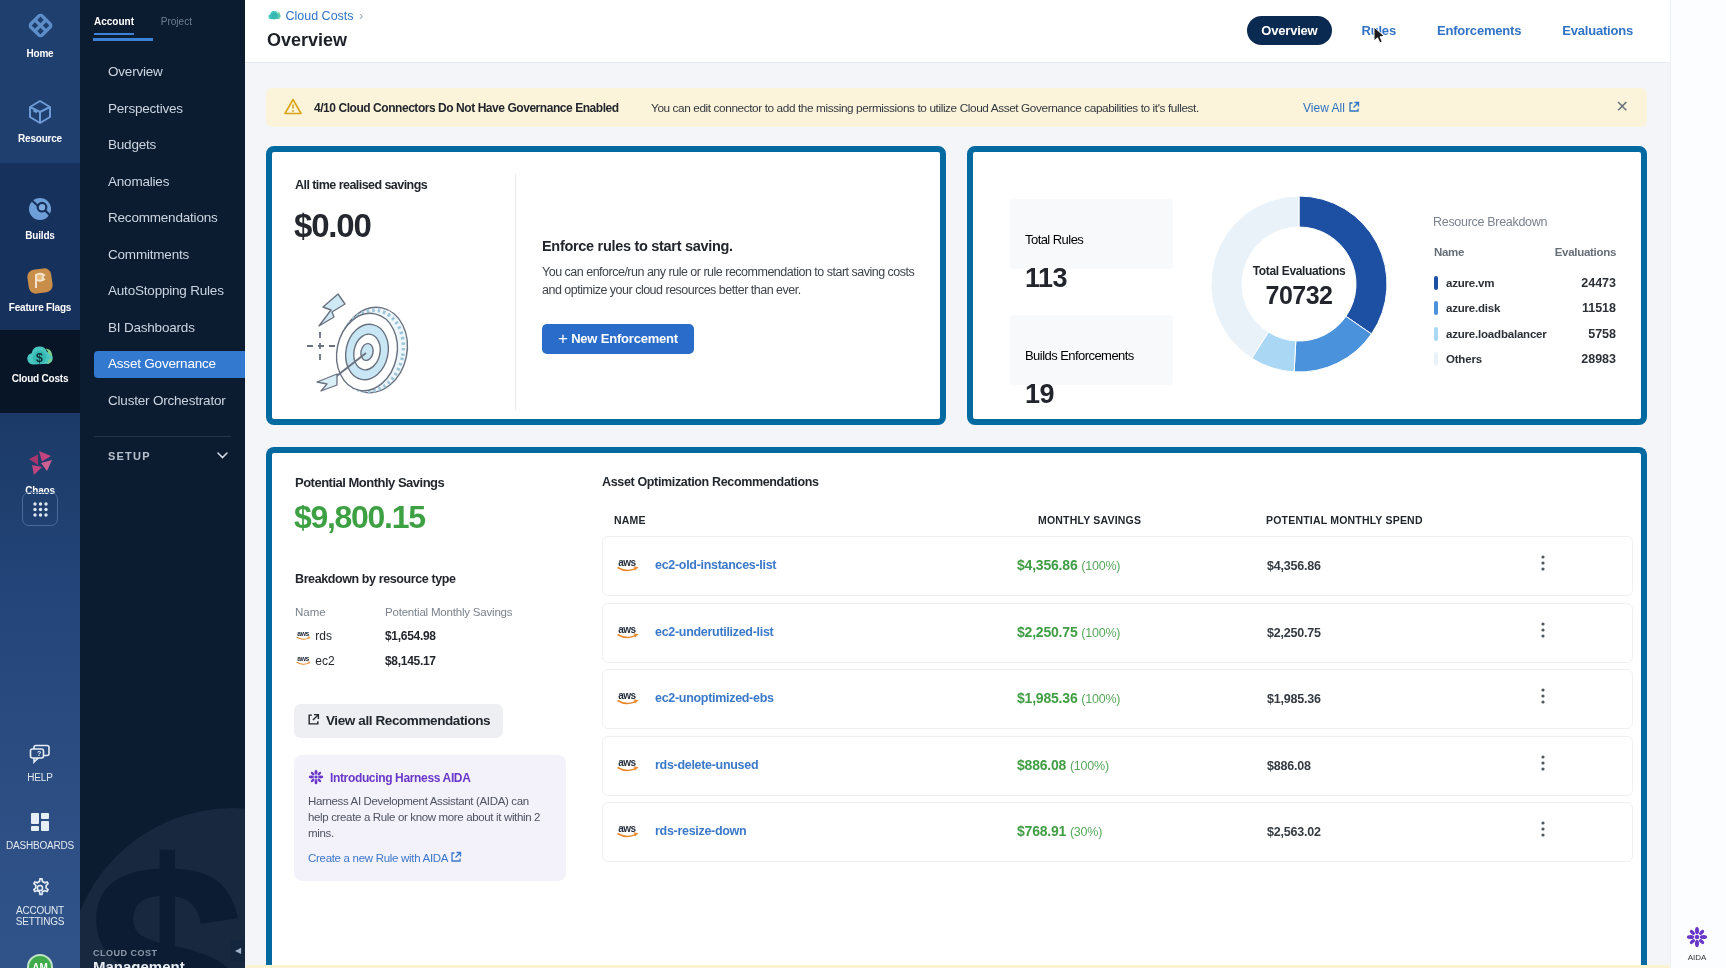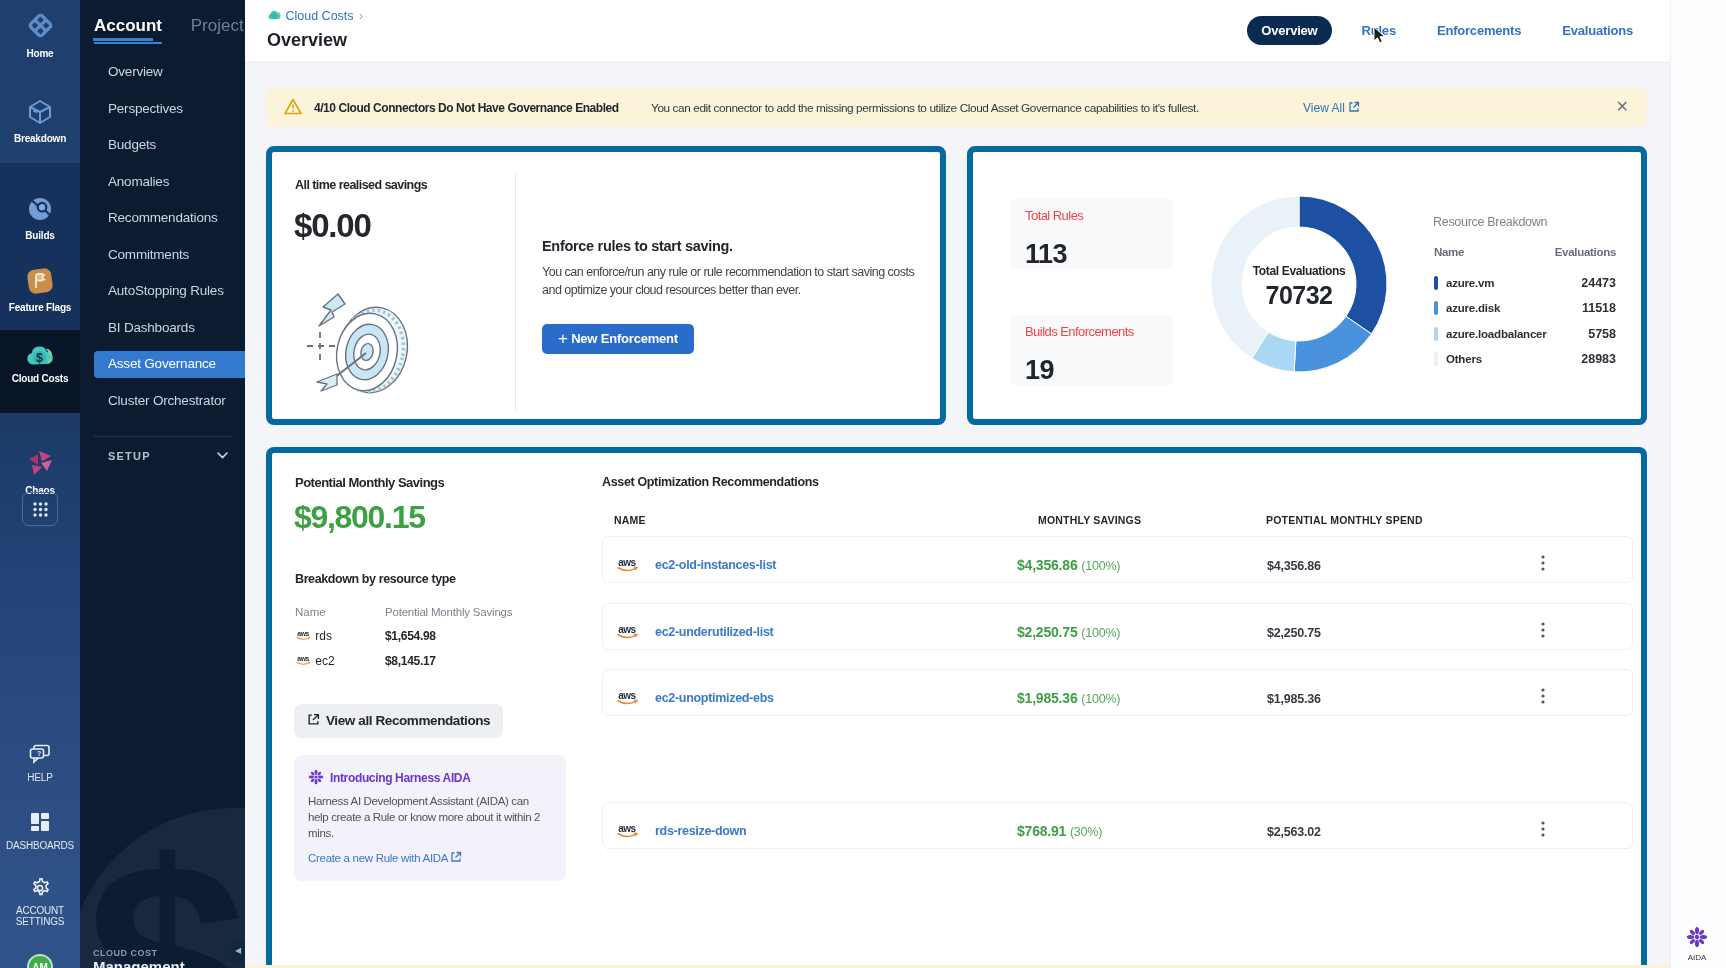--- a/index.html
+++ b/index.html
@@ -54,21 +54,21 @@
 
 #c1h { position:absolute; left:23px; top:26px; font-size:12.5px; font-weight:700; color:#22272d; letter-spacing:-0.55px; }
 #c1v { position:absolute; left:22px; top:55px; font-size:33px; font-weight:700; color:#24282e; letter-spacing:-1.2px; }
 #c1div { position:absolute; left:243px; top:22px; width:1px; height:236px; background:#e8eaee; }
 #c1t1 { position:absolute; left:270px; top:86px; font-size:14.5px; font-weight:700; color:#22262c; letter-spacing:-0.3px; }
 #c1t2 { position:absolute; left:270px; top:111px; font-size:12.5px; color:#3f444b; line-height:18px; letter-spacing:-0.5px; width:420px; }
 #enfbtn { position:absolute; left:270px; top:172px; height:30px; background:#2a6cca; color:#fff; font-size:13px; font-weight:700; border-radius:5px; padding:0 16px; line-height:30px; letter-spacing:-0.2px; }
 
 
 .statbox { position:absolute; left:37px; width:163px; height:70px; background:#f8f9fb; border-radius:4px; padding:9px 0 0 15px; }
-.statbox .sl { font-size:13px; color:#ef4444; letter-spacing:-0.55px; }
+.statbox .sl { font-size:13px; color:#000000; letter-spacing:-0.55px;margin-top:24px; }
 .statbox .sv { font-size:27px; font-weight:700; color:#22262c; margin-top:16px; letter-spacing:-0.5px; }
 #rbhead { position:absolute; left:460px; top:63px; font-size:12.5px; color:#7b838d; letter-spacing:-0.3px; }
 #rbname { position:absolute; left:461px; top:94px; font-size:11.5px; font-weight:700; color:#666e78; letter-spacing:-0.3px; }
 #rbeval { position:absolute; left:575px; top:94px; width:68px; text-align:right; font-size:11.5px; font-weight:700; color:#666e78; letter-spacing:-0.3px; }
 .rbrow { position:absolute; left:461px; font-size:11.5px; font-weight:700; color:#2b3036; letter-spacing:-0.2px; }
 .rbbar { display:inline-block; width:4px; height:14px; border-radius:2px; vertical-align:-3px; margin-right:8px; }
 .rbval { position:absolute; left:575px; width:68px; text-align:right; font-size:12.5px; font-weight:700; color:#2b3036; }
 #donutlbl { position:absolute; left:1211px; top:264px; width:176px; text-align:center; font-size:12px; font-weight:700; color:#22262c; letter-spacing:-0.35px; }
 #donutval { position:absolute; left:1211px; top:281px; width:176px; text-align:center; font-size:25px; font-weight:700; color:#22262c; letter-spacing:-0.5px; }
 
@@ -82,21 +82,21 @@
 .bdmoney { position:absolute; left:113px; font-size:12px; font-weight:700; color:#23272d; letter-spacing:-0.3px; }
 #viewallbtn { position:absolute; left:22px; top:251px; height:34px; background:#edeff3; border-radius:7px; font-size:13.5px; font-weight:700; color:#22272d; padding:0 13px; line-height:34px; letter-spacing:-0.4px; }
 #aidabox { position:absolute; left:22px; top:302px; width:272px; height:126px; background:#f3f1fa; border-radius:8px; padding:14px 12px 0 14px; }
 #aidabox .at { font-size:12px; font-weight:700; color:#6938c9; letter-spacing:-0.35px; }
 #aidabox .ab { font-size:11.5px; color:#4e5260; line-height:16px; margin-top:8px; letter-spacing:-0.35px; }
 #aidabox .al { font-size:11.5px; color:#3b78c9; margin-top:10px; letter-spacing:-0.3px; }
 
 
 #aorh { position:absolute; left:330px; top:22px; font-size:12.5px; font-weight:700; color:#22272d; letter-spacing:-0.35px; }
 .th { position:absolute; top:61px; font-size:10.5px; font-weight:700; letter-spacing:0.2px; color:#22272d; }
-.trow { position:absolute; left:330px; width:1031px; height:47px; background:#fff; border:1px solid #eef0f3; border-radius:6px; }
+.trow { position:absolute; left:330px; width:1031px; height:60px; background:#fff; border:1px solid #eef0f3; border-radius:6px; }
 .aws { display:inline-block; }
 .rname { position:absolute; left:52px; top:21px; font-size:12.5px; font-weight:700; color:#3b79c9; letter-spacing:-0.3px; }
 .rsav { position:absolute; left:414px; top:20px; font-size:14px; font-weight:700; color:#3f9e44; letter-spacing:-0.2px; }
 .rpct { font-size:12.5px; font-weight:400; color:#58a85c; letter-spacing:-0.2px; }
 .rspend { position:absolute; left:664px; top:22px; font-size:12.5px; font-weight:700; color:#343a41; letter-spacing:-0.2px; }
 .kebab { position:absolute; left:938px; top:18px; color:#4e565f; }
 #botyellow { position:absolute; left:246px; bottom:0; width:1424px; height:3px; background:#fcf3d2; }
 
 
 #aidafloat { position:absolute; right:14px; bottom:6px; width:30px; text-align:center; z-index:20; }
@@ -119,21 +119,21 @@
     <div class="lbl">Home</div>
   </div>
   <div class="mod" style="top:99px;">
     <svg width="26" height="26" viewBox="0 0 26 26">
         <g fill="none" stroke="#6d9bd8" stroke-width="2" stroke-linejoin="round">
           <path d="M13 2 L23 8 L23 18 L13 24 L3 18 L3 8 Z"></path>
           <path d="M3 8 L13 13 L23 8 M13 13 L13 24"></path>
           <path d="M6.5 11.5 L10 13.2" stroke-width="2.2"></path>
         </g>
       </svg>
-    <div class="lbl">Breakdown</div>
+    <div class="lbl">Resource</div>
   </div>
   <div class="mod" style="top:196px;">
     <svg width="26" height="26" viewBox="0 0 26 26">
         <circle cx="13" cy="13" r="11" fill="#6f9fd8"></circle>
         <path d="M5 4.5 L11 10" stroke="#16305a" stroke-width="2"></path>
         <circle cx="15" cy="11.2" r="4.3" fill="#7fabdf" stroke="#16305a" stroke-width="2.2"></circle>
         <path d="M18.2 14.3 L24 20.5" stroke="#16305a" stroke-width="2.2"></path>
       </svg>
     <div class="lbl">Builds</div>
   </div>
@@ -214,21 +214,21 @@
     <div class="lbl" style="font-size:10px;font-weight:400;color:#e3e9f1;line-height:11px;margin-top:3px;">ACCOUNT<br>SETTINGS</div>
   </div>
   <div class="mod" style="top:954px;">
     <div style="width:26px;height:26px;margin:0 auto;border-radius:50%;background:#3fab4a;border:2px solid #bfe3c3;color:#fff;font-size:10px;font-weight:700;line-height:23px;">AM</div>
   </div>
 </div>
 <div id="sidenav">
   <div id="watermark">
       <span class="dol">$</span>
     </div>
-  <div class="tabs" style="position:absolute;left:14px;top:16px;font-size:17px;">
+  <div class="tabs" style="position:absolute;left:14px;top:16px;font-size:10px;">
     <span class="tab1" style="color:#fff;font-weight:700;">Account</span>
     <span class="tab2" style="color:#6f7f94;margin-left:24px;">Project</span>
   </div>
   <div style="position:absolute;left:13px;top:38px;width:60px;height:2.5px;background:#3b82d6;"></div>
   <div style="position:absolute;left:0;top:54px;width:165px;">
     <div class="sitem">Overview</div>
     <div class="sitem">Perspectives</div>
     <div class="sitem">Budgets</div>
     <div class="sitem">Anomalies</div>
     <div class="sitem">Recommendations</div>
@@ -418,20 +418,33 @@
         <circle cx="2" cy="14" r="1.6" fill="#4e565f"></circle>
       </svg>
   </div>
   <div class="trow" style="top:216px;">
     <svg width="25" height="16" viewBox="0 0 40 25" style="position:absolute;left:12px;top:20px;">
         <use href="#awslogo"></use>
       </svg>
     <span class="rname">ec2-unoptimized-ebs</span>
     <span class="rsav">$1,985.36 <span class="rpct">(100%)</span></span>
     <span class="rspend">$1,985.36</span>
+    <svg class="kebab" width="4" height="16" viewBox="0 0 4 16">
+        <circle cx="2" cy="2" r="1.6" fill="#4e565f"></circle>
+        <circle cx="2" cy="8" r="1.6" fill="#4e565f"></circle>
+        <circle cx="2" cy="14" r="1.6" fill="#4e565f"></circle>
+      </svg>
+  </div>
+  <div class="trow" style="top:283px;">
+    <svg width="25" height="16" viewBox="0 0 40 25" style="position:absolute;left:12px;top:20px;">
+        <use href="#awslogo"></use>
+      </svg>
+    <span class="rname">rds-delete-unused</span>
+    <span class="rsav">$886.08 <span class="rpct">(100%)</span></span>
+    <span class="rspend">$886.08</span>
     <svg class="kebab" width="4" height="16" viewBox="0 0 4 16">
         <circle cx="2" cy="2" r="1.6" fill="#4e565f"></circle>
         <circle cx="2" cy="8" r="1.6" fill="#4e565f"></circle>
         <circle cx="2" cy="14" r="1.6" fill="#4e565f"></circle>
       </svg>
   </div>
   <div class="trow" style="top:349px;">
     <svg width="25" height="16" viewBox="0 0 40 25" style="position:absolute;left:12px;top:20px;">
         <use href="#awslogo"></use>
       </svg>

